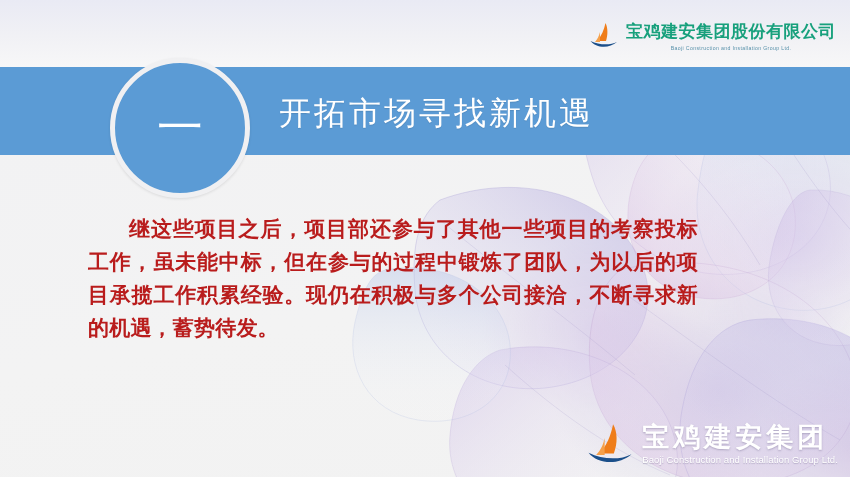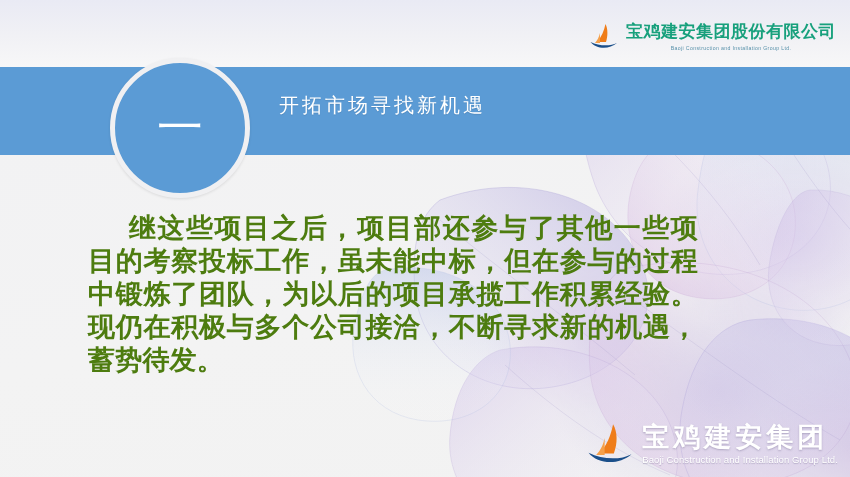--- a/index.html
+++ b/index.html
@@ -62,21 +62,21 @@
     left: 0; top: 0;
     width: 850px; height: 67px;
     background: linear-gradient(180deg, #e9eaf4 0%, #f1f1f5 55%, #f7f7f8 100%);
   }
 
   .top-logo {
     position: absolute;
     right: 14px;
     top: 22px;
     display: flex;
-    align-items: center;
+    align-items: flex-start;
     gap: 7px;
   }
   .top-logo-mark { width: 30px; height: 28px; flex: 0 0 auto; }
   .top-logo-mark svg { display:block; width: 100%; height: 100%; }
   .top-logo-text { display: flex; flex-direction: column; }
   .top-logo-cn {
     font-family: "Liberation Sans", sans-serif;
     font-size: 17px;
     font-weight: bold;
     color: #17a07c;
@@ -104,21 +104,21 @@
     width: 850px;
     height: 88px;
     background: #5b9bd5;
   }
 
   .title-text {
     position: absolute;
     left: 279px;
     top: 92px;
     font-family: "Liberation Serif", serif;
-    font-size: 20px;
+    font-size: 32px;
     color: #ffffff;
     letter-spacing: 3px;
     white-space: nowrap;
     text-shadow: 0 1px 1px rgba(0,0,0,0.10);
   }
 
   .section-badge {
     position: absolute;
     left: 110px;
     top: 58px;
@@ -141,23 +141,23 @@
     font-weight: 300;
   }
 
   
   .body-copy {
     position: absolute;
     left: 88px;
     top: 212px;
     width: 610px;
     font-family: "Liberation Sans", sans-serif;
-    font-size: 27px;
+    font-size: 21px;
     font-weight: bold;
-    color: #4d7c0f;
+    color: #b91c1c;
     line-height: 33px;
     text-indent: 41px;
     letter-spacing: 0.2px;
     text-align: justify;
     text-justify: inter-ideograph;
   }
 
   
   .bottom-logo {
     position: absolute;

